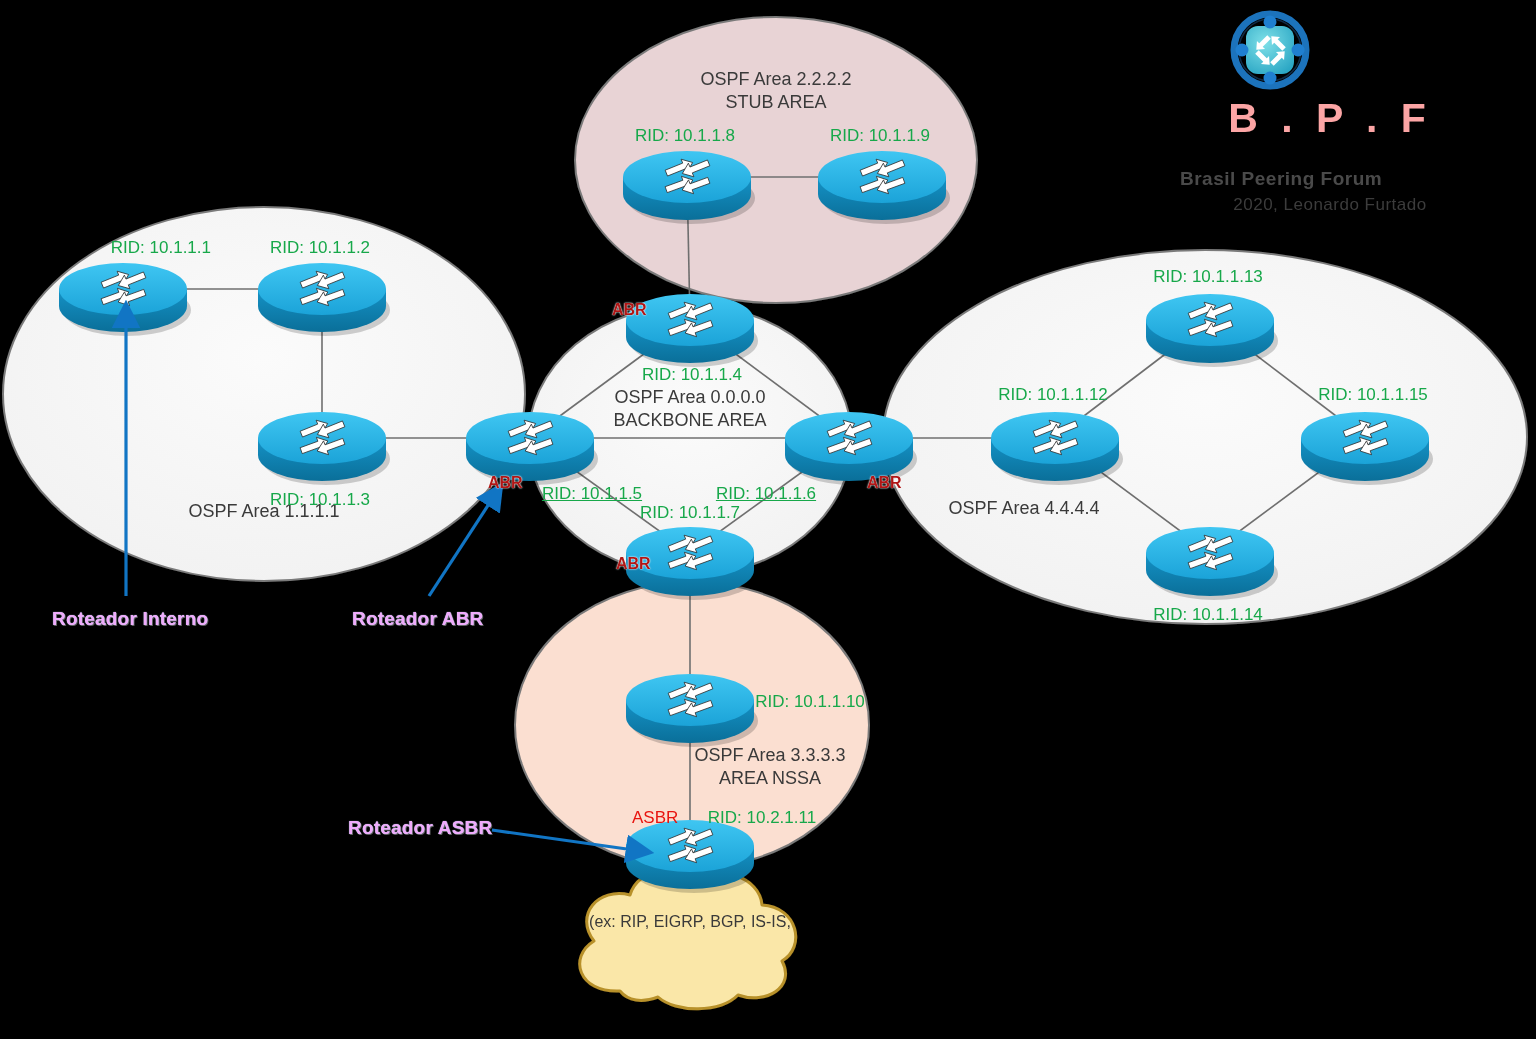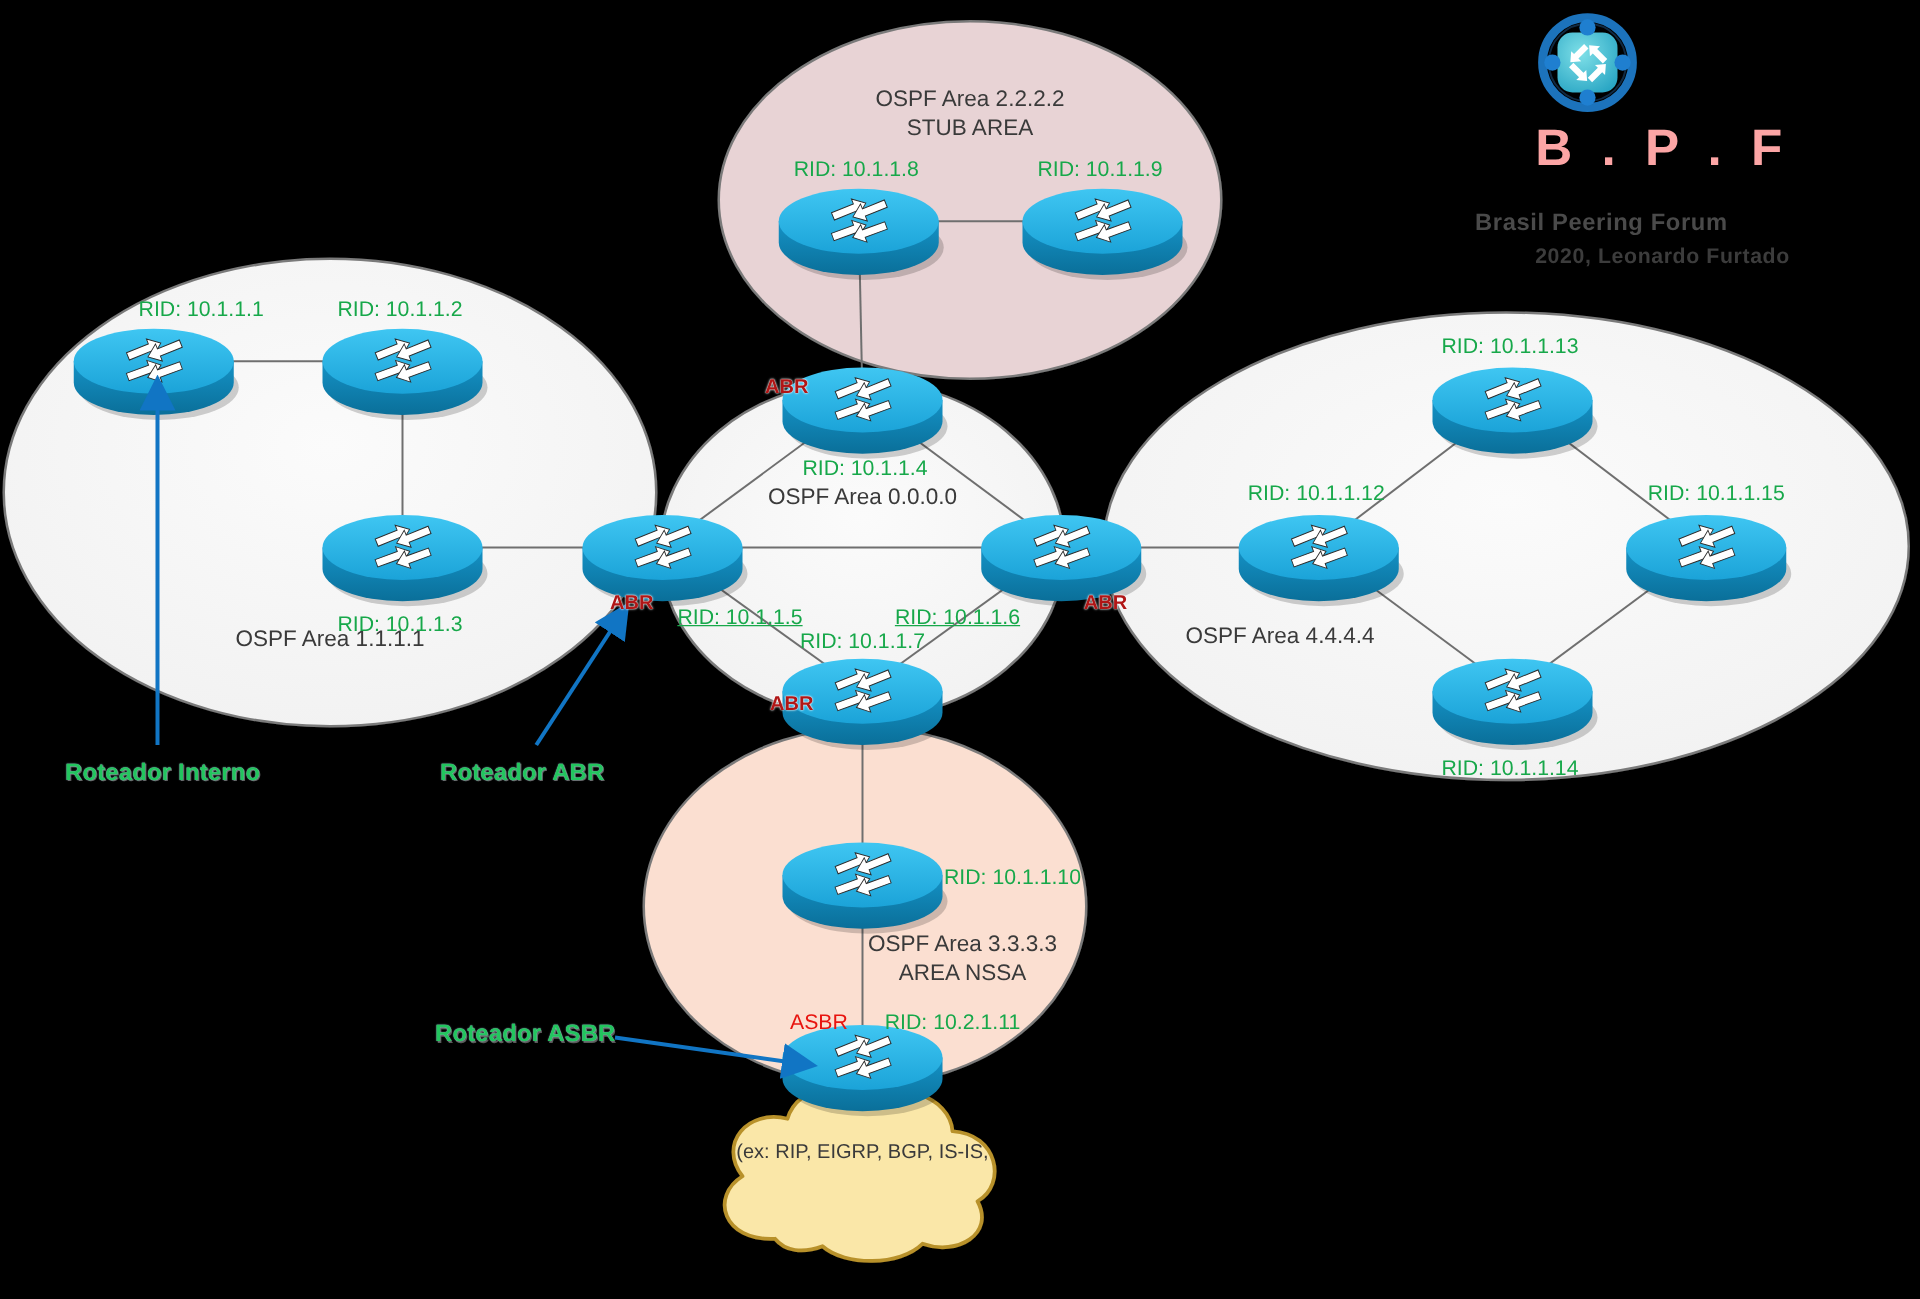--- a/index.html
+++ b/index.html
@@ -6,26 +6,26 @@
   body{width:1536px;height:1039px;overflow:hidden;
        font-family:"Liberation Sans","DejaVu Sans",sans-serif;}
   #stage{position:relative;width:1536px;height:1039px;background:#000;}
   svg#diagram{position:absolute;left:0;top:0;width:1536px;height:1039px;}
   .lbl{position:absolute;white-space:pre;pointer-events:none;}
   .rid{color:#17a84a;font-size:17px;font-weight:400;}
   .area-title{color:#3a3a3a;font-size:18px;text-align:center;line-height:1.28;}
   .abr{color:#b01616;font-size:16px;font-weight:bold;
        text-shadow:0 0 1px #fff,0 0 2px #fff;}
   .asbr{color:#e8140f;font-size:17px;font-weight:400;}
-  .ann{color:#22c55e;font-size:19px;font-weight:bold;letter-spacing:.2px;
+  .ann{color:#f0abfc;font-size:19px;font-weight:bold;letter-spacing:.2px;
        text-shadow:0 0 1px #bddcf3,1px 1px 0 rgba(255,255,255,.35);}
   .cloudtxt{color:#3a3a3a;font-size:16px;text-align:center;line-height:1.35;}
   .brand-b{color:#fca5a5;font-size:41px;font-weight:bold;letter-spacing:6px;}
   .brand-s{color:#4a4a4a;font-size:19px;font-weight:bold;letter-spacing:.5px;}
-  .brand-c{color:#3c3c3c;font-size:17px;font-weight:bold;letter-spacing:.5px;}
+  .brand-c{color:#3c3c3c;font-size:17px;font-weight:normal;letter-spacing:.5px;}
 </style>
 </head>
 <body>
 
 <div id="stage">
 
   <svg id="diagram" viewBox="0 0 1536 1039">
     <defs>
       <linearGradient id="routerTop" x1="0" y1="0" x2="0" y2="1">
         <stop offset="0" stop-color="#3fc6f2"></stop>
@@ -259,21 +259,21 @@
         <path d="M -9,-2.6 L 3,-2.6 L 3,-6 L 10,0 L 3,6 L 3,2.6 L -9,2.6 Z" fill="#ffffff" transform="translate(1263,43) rotate(135) scale(0.95)"></path>
         <path d="M -9,-2.6 L 3,-2.6 L 3,-6 L 10,0 L 3,6 L 3,2.6 L -9,2.6 Z" fill="#ffffff" transform="translate(1278,43) rotate(-135) scale(0.95)"></path>
         <path d="M -9,-2.6 L 3,-2.6 L 3,-6 L 10,0 L 3,6 L 3,2.6 L -9,2.6 Z" fill="#ffffff" transform="translate(1263,58) rotate(45) scale(0.95)"></path>
         <path d="M -9,-2.6 L 3,-2.6 L 3,-6 L 10,0 L 3,6 L 3,2.6 L -9,2.6 Z" fill="#ffffff" transform="translate(1278,58) rotate(-45) scale(0.95)"></path>
       </g>
   </svg>
 
   <div id="text-layer">
       <div class="lbl area-title" style="left:94px;top:500px;width:340px;"><div>OSPF Area 1.1.1.1</div></div>
       <div class="lbl area-title" style="left:606px;top:68px;width:340px;"><div>OSPF Area 2.2.2.2</div><div>STUB AREA</div></div>
-      <div class="lbl area-title" style="left:520px;top:386px;width:340px;"><div>OSPF Area 0.0.0.0</div></div>
+      <div class="lbl area-title" style="left:520px;top:386px;width:340px;"><div>OSPF Area 0.0.0.0</div><div>BACKBONE AREA</div></div>
       <div class="lbl area-title" style="left:600px;top:744px;width:340px;"><div>OSPF Area 3.3.3.3</div><div>AREA NSSA</div></div>
       <div class="lbl area-title" style="left:854px;top:497px;width:340px;"><div>OSPF Area 4.4.4.4</div></div>
       <div class="lbl cloudtxt" style="left:540px;top:911px;width:300px;"><div>(ex: RIP, EIGRP, BGP, IS-IS,</div></div>
       <div class="lbl rid" style="left:31px;top:238px;width:180px;text-align:right;">RID: 10.1.1.1</div>
       <div class="lbl rid" style="left:230px;top:238px;width:180px;text-align:center;">RID: 10.1.1.2</div>
       <div class="lbl rid" style="left:230px;top:490px;width:180px;text-align:center;">RID: 10.1.1.3</div>
       <div class="lbl rid" style="left:595px;top:126px;width:180px;text-align:center;">RID: 10.1.1.8</div>
       <div class="lbl rid" style="left:790px;top:126px;width:180px;text-align:center;">RID: 10.1.1.9</div>
       <div class="lbl rid" style="left:602px;top:365px;width:180px;text-align:center;">RID: 10.1.1.4</div>
       <div class="lbl abr" style="left:612px;top:301px;">ABR</div>

